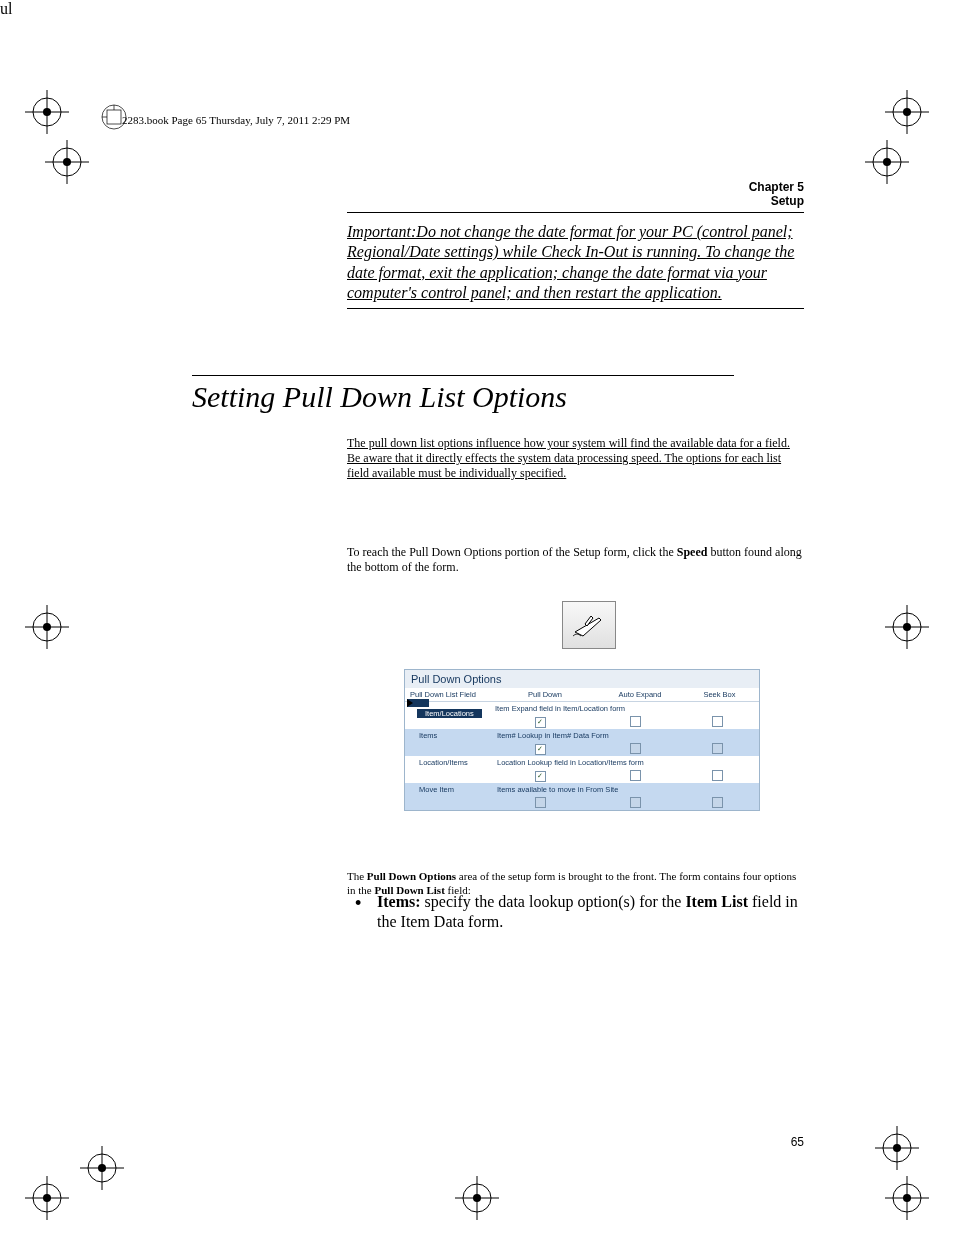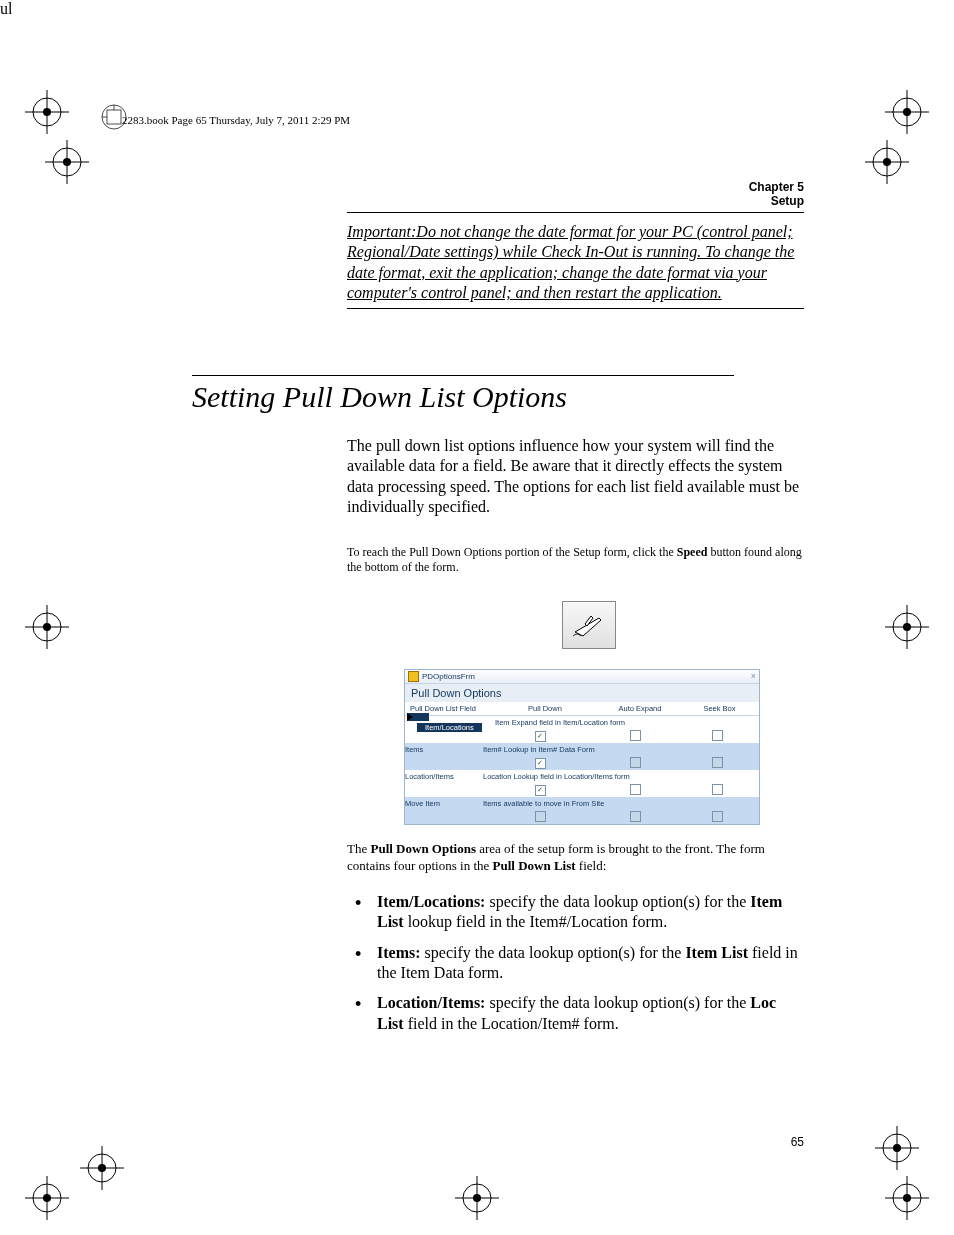--- a/index.html
+++ b/index.html
@@ -77,22 +77,23 @@
     left: 192px;
     top: 380px;
     font-size: 30px;
     font-style: italic;
   }
   .body-1 {
     position: absolute;
     left: 347px;
     right: 150px;
     top: 436px;
-    font-size: 16px;
+    font-size: 12px;
     line-height: 1.27;
+    text-decoration: underline;
   }
   .body-2 {
     position: absolute;
     left: 347px;
     right: 150px;
     top: 545px;
     font-size: 12px;
     line-height: 1.27;
   }
   .speed-btn {
@@ -156,21 +157,21 @@
   .pd-colhead .c2 { width: 110px; text-align: center; }
   .pd-colhead .c3 { width: 80px; text-align: center; }
   .pd-colhead .c4 { flex: 1; text-align: center; }
   .pd-row-desc {
     height: 13px;
     display: flex;
     align-items: center;
     font-size: 7.5px;
     color: #14365d;
   }
-  .pd-row-desc .lab { width: 78px; }
+  .pd-row-desc .lab { width: 78px; padding-left: 14px; }
   .pd-row-desc .desc { flex: 1; }
   .pd-row-checks {
     height: 14px;
     display: flex;
     align-items: center;
   }
   .pd-row-checks .sp1 { width: 80px; }
   .pd-row-checks .cbox {
     width: 9px; height: 9px; border: 1px solid #7a93ab; background:#fff;
     display:inline-block;
@@ -198,22 +199,22 @@
     border-bottom: 4px solid transparent;
     border-left: 6px solid #000;
     display: inline-block;
     margin-right: 2px;
     margin-left: -10px;
   }
   .body-3 {
     position: absolute;
     left: 347px;
     right: 150px;
-    top: 841px;
-    font-size: 13px;
+    top: 870px;
+    font-size: 11px;
     line-height: 1.27;
   }
   ul.bullets {
     position: absolute;
     left: 347px;
     right: 150px;
     top: 892px;
     font-size: 16px;
     line-height: 1.27;
     list-style: none;
@@ -378,25 +379,20 @@
 <div class="speed-btn">
   <svg width="36" height="30" viewBox="0 0 36 30">
     <path d="M4 22 L28 8 L30 10 L12 26 Z" fill="#fff" stroke="#000" stroke-width="1"></path>
     <path d="M14 14 L20 6 L22 8 L16 16 Z" fill="#fff" stroke="#000" stroke-width="1"></path>
     <path d="M2 26 Q6 22 10 26" fill="none" stroke="#000" stroke-width="0.8"></path>
   </svg>
 </div>
 
 
 <div class="pd-form">
-  <div class="pd-titlebar">
-    <span style="width:9px;height:9px;background:#f0c020;border:1px solid #a07000;margin-right:3px;"></span>
-    <span style="color:#14365d;">PDOptionsFrm</span>
-    <span class="x">×</span>
-  </div>
   <div class="pd-header">Pull Down Options</div>
   <div class="pd-colhead">
     <div class="c1">Pull Down List Field</div>
     <div class="c2">Pull Down</div>
     <div class="c3">Auto Expand</div>
     <div class="c4">Seek Box</div>
   </div>
 
   <div class="pd-row-desc alt-a first">
     <div class="lab"><span class="sel-arrow"></span><span>Item/Locations</span></div>
@@ -445,26 +441,20 @@
 
 <div class="body-3">
   <span>The </span><b>Pull Down Options</b><span> area of the setup form is brought to the front. The form contains four options in the </span><b>Pull Down List</b><span> field:</span>
 </div>
 
 
 
 ul
 <ul class="bullets">
   <li>
-    <b>Item/Locations:</b><span> specify the data lookup option(s) for the </span><b>Item List</b><span> lookup field in the Item#/Location form.</span>
-  </li>
-  <li>
     <b>Items:</b><span> specify the data lookup option(s) for the </span><b>Item List</b><span> field in the Item Data form.</span>
   </li>
-  <li>
-    <b>Location/Items:</b><span> specify the data lookup option(s) for the </span><b>Loc List</b><span> field in the Location/Item# form.</span>
-  </li>
 </ul>
 
 <div class="page-num">65</div>
 
 
 
 
 </body></html>

